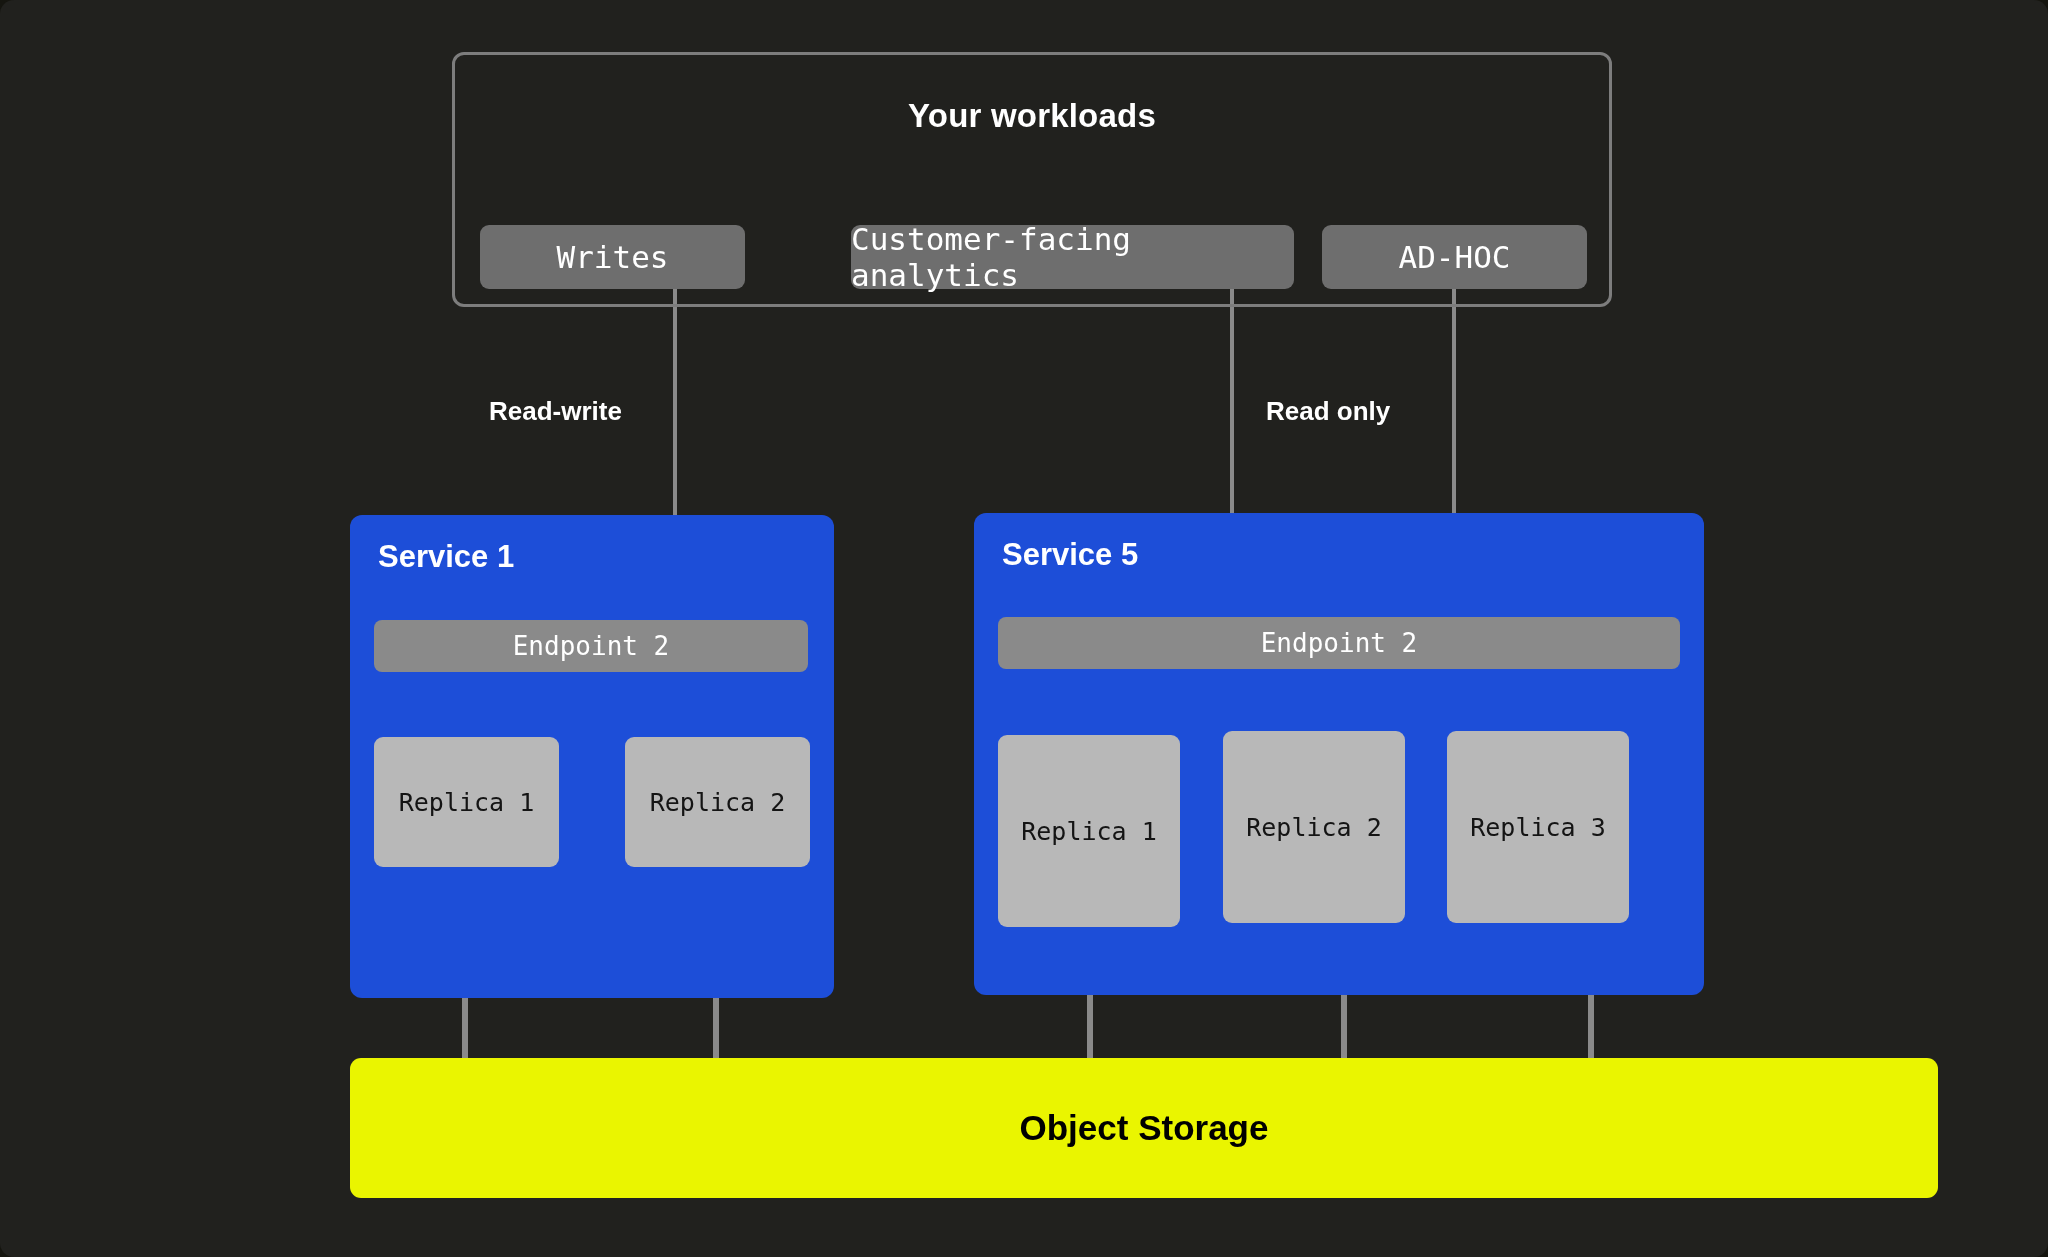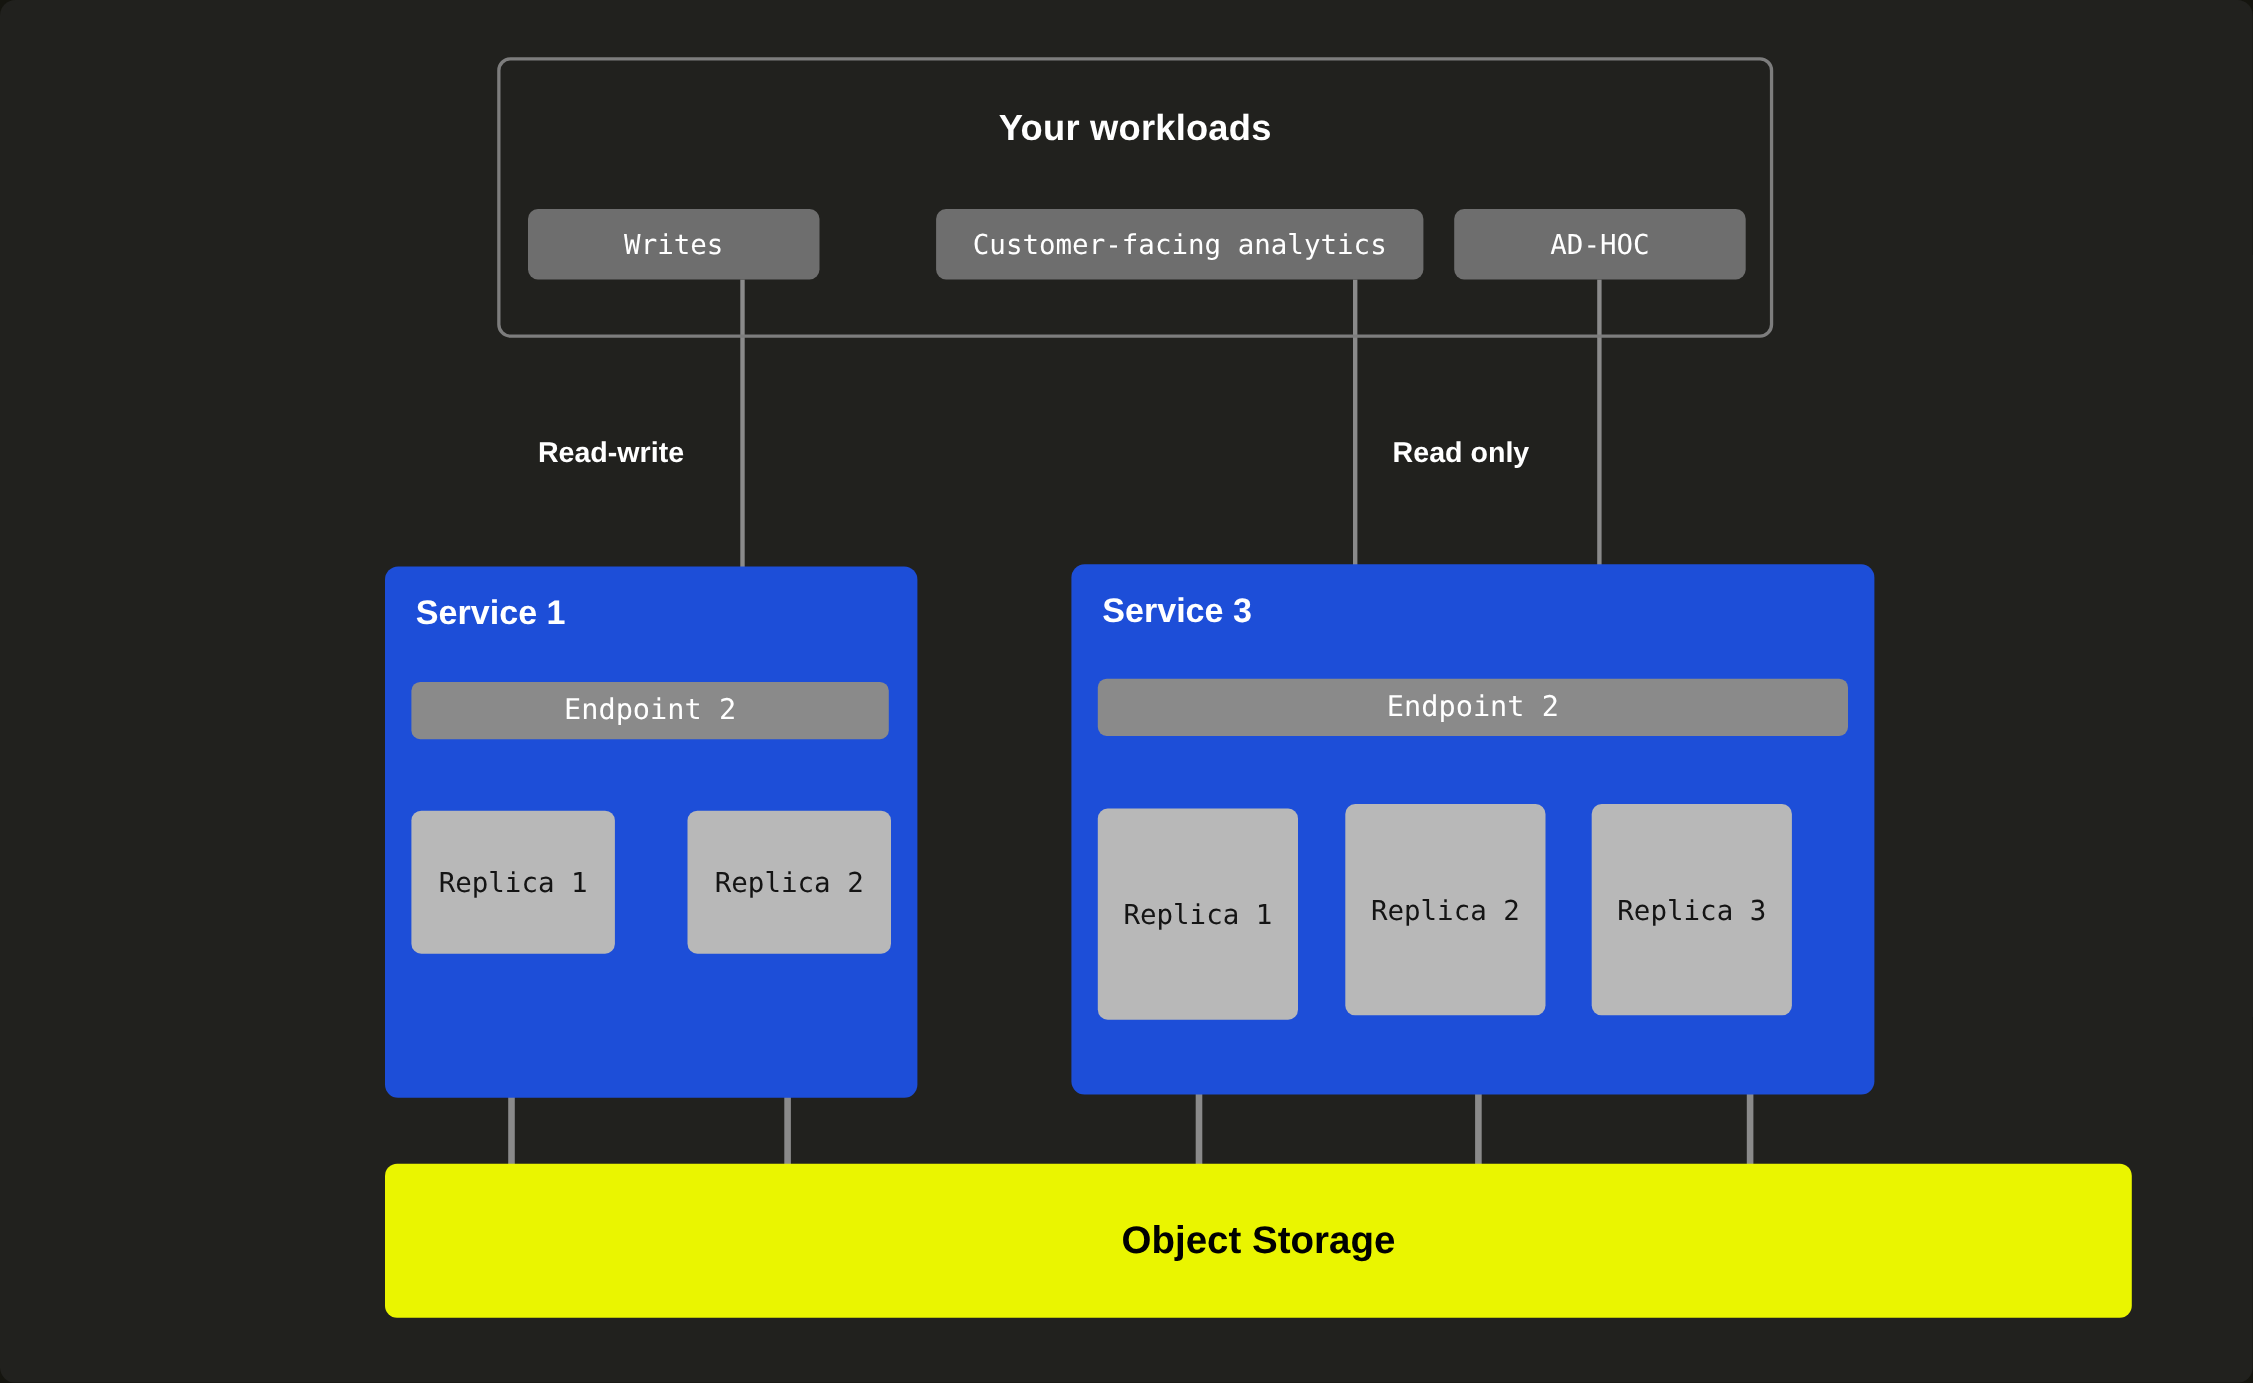--- a/index.html
+++ b/index.html
@@ -50,25 +50,26 @@
     letter-spacing: .2px;
   }
 
   .wl-chip {
     position: absolute;
     height: 64px;
     background: #6e6e6e;
     border-radius: 9px;
     color: #ffffff;
     font-family: "DejaVu Sans Mono", "Liberation Mono", monospace;
-    font-size: 25px;
-    display: flex;
-    align-items: center;
-    justify-content: center;
-    box-sizing: border-box;
+    font-size: 31px;
+    display: flex;
+    align-items: center;
+    justify-content: center;
+    box-sizing: border-box;
+    margin-top: 35px;
   }
   .wl-writes    { left: 480px;  top: 190px; width: 265px; }
   .wl-analytics { left: 851px;  top: 190px; width: 443px; }
   .wl-adhoc     { left: 1322px; top: 190px; width: 265px; }
 
   
   .flow-label {
     position: absolute;
     color: #ffffff;
     font-size: 26px;
@@ -202,21 +203,21 @@
       </div>
       <div class="replica s1r1">
         <span>Replica 1</span>
       </div>
       <div class="replica s1r2">
         <span>Replica 2</span>
       </div>
     </div>
 
     <div class="service svc2">
-      <div class="service-title">Service 3</div>
+      <div class="service-title">Service 5</div>
       <div class="endpoint ep2">
         <span>Endpoint 2</span>
       </div>
       <div class="replica s2r1">
         <span>Replica 1</span>
       </div>
       <div class="replica s2r2">
         <span>Replica 2</span>
       </div>
       <div class="replica s2r3">

